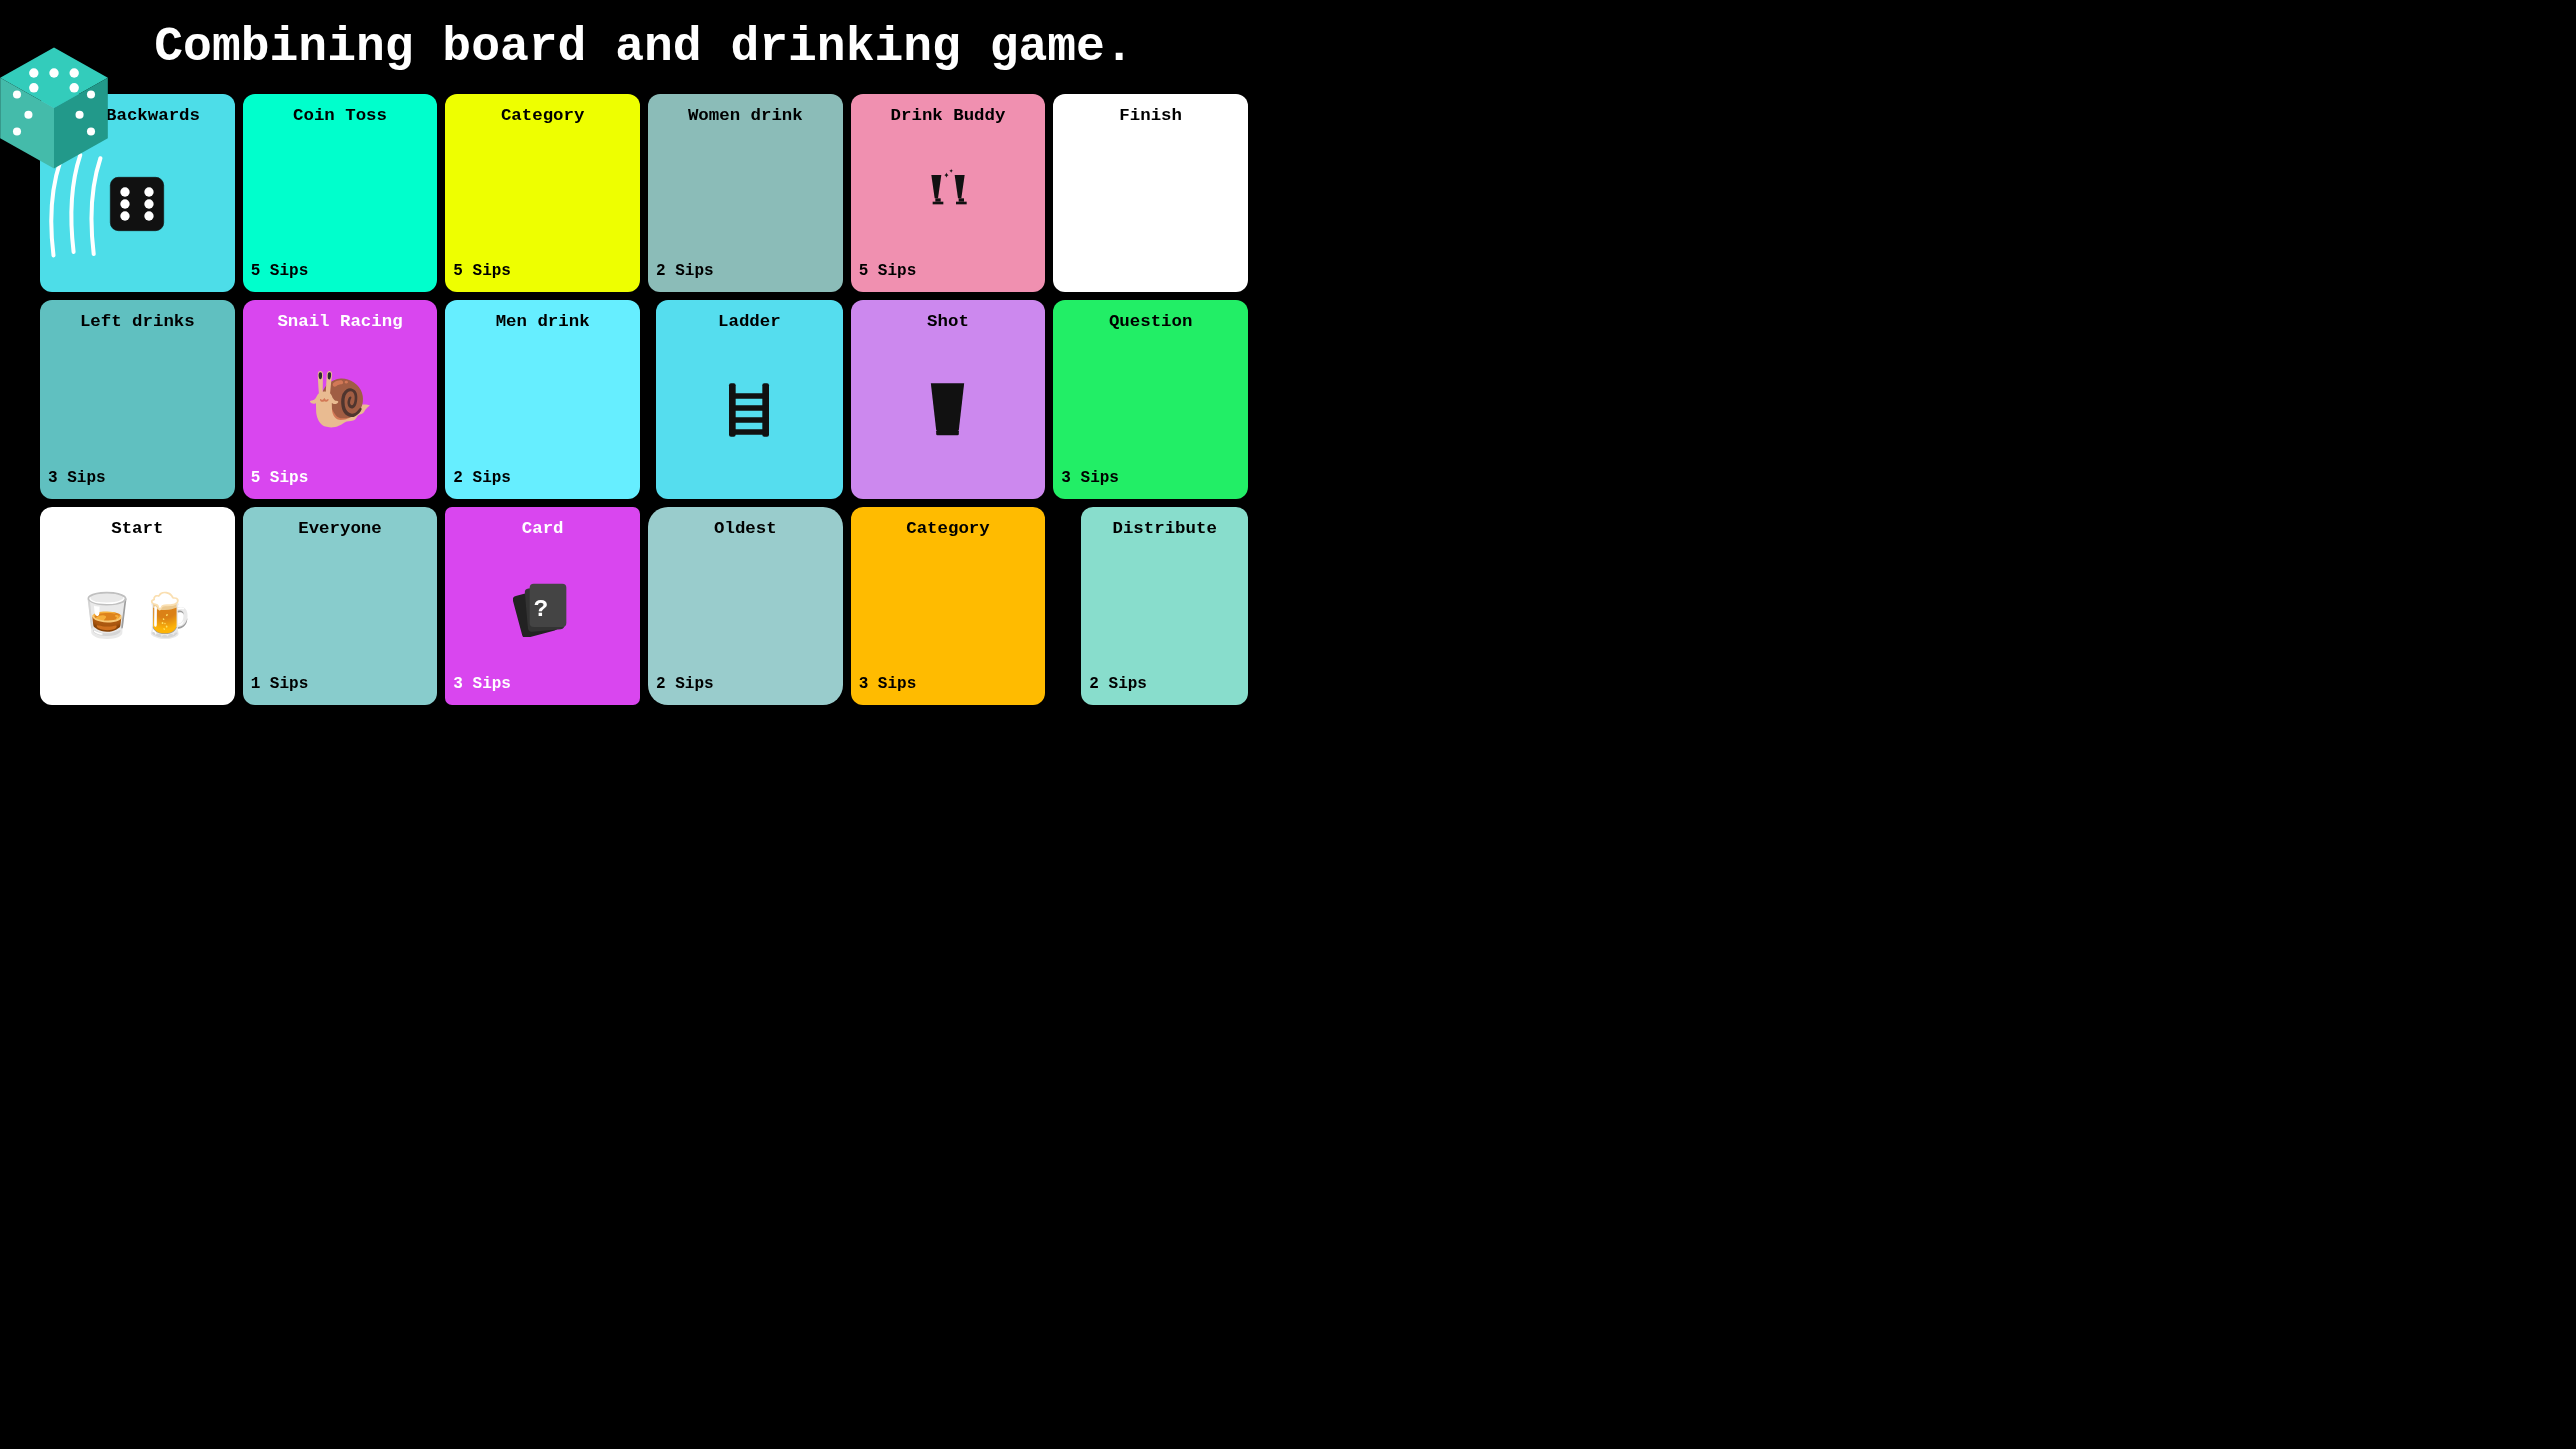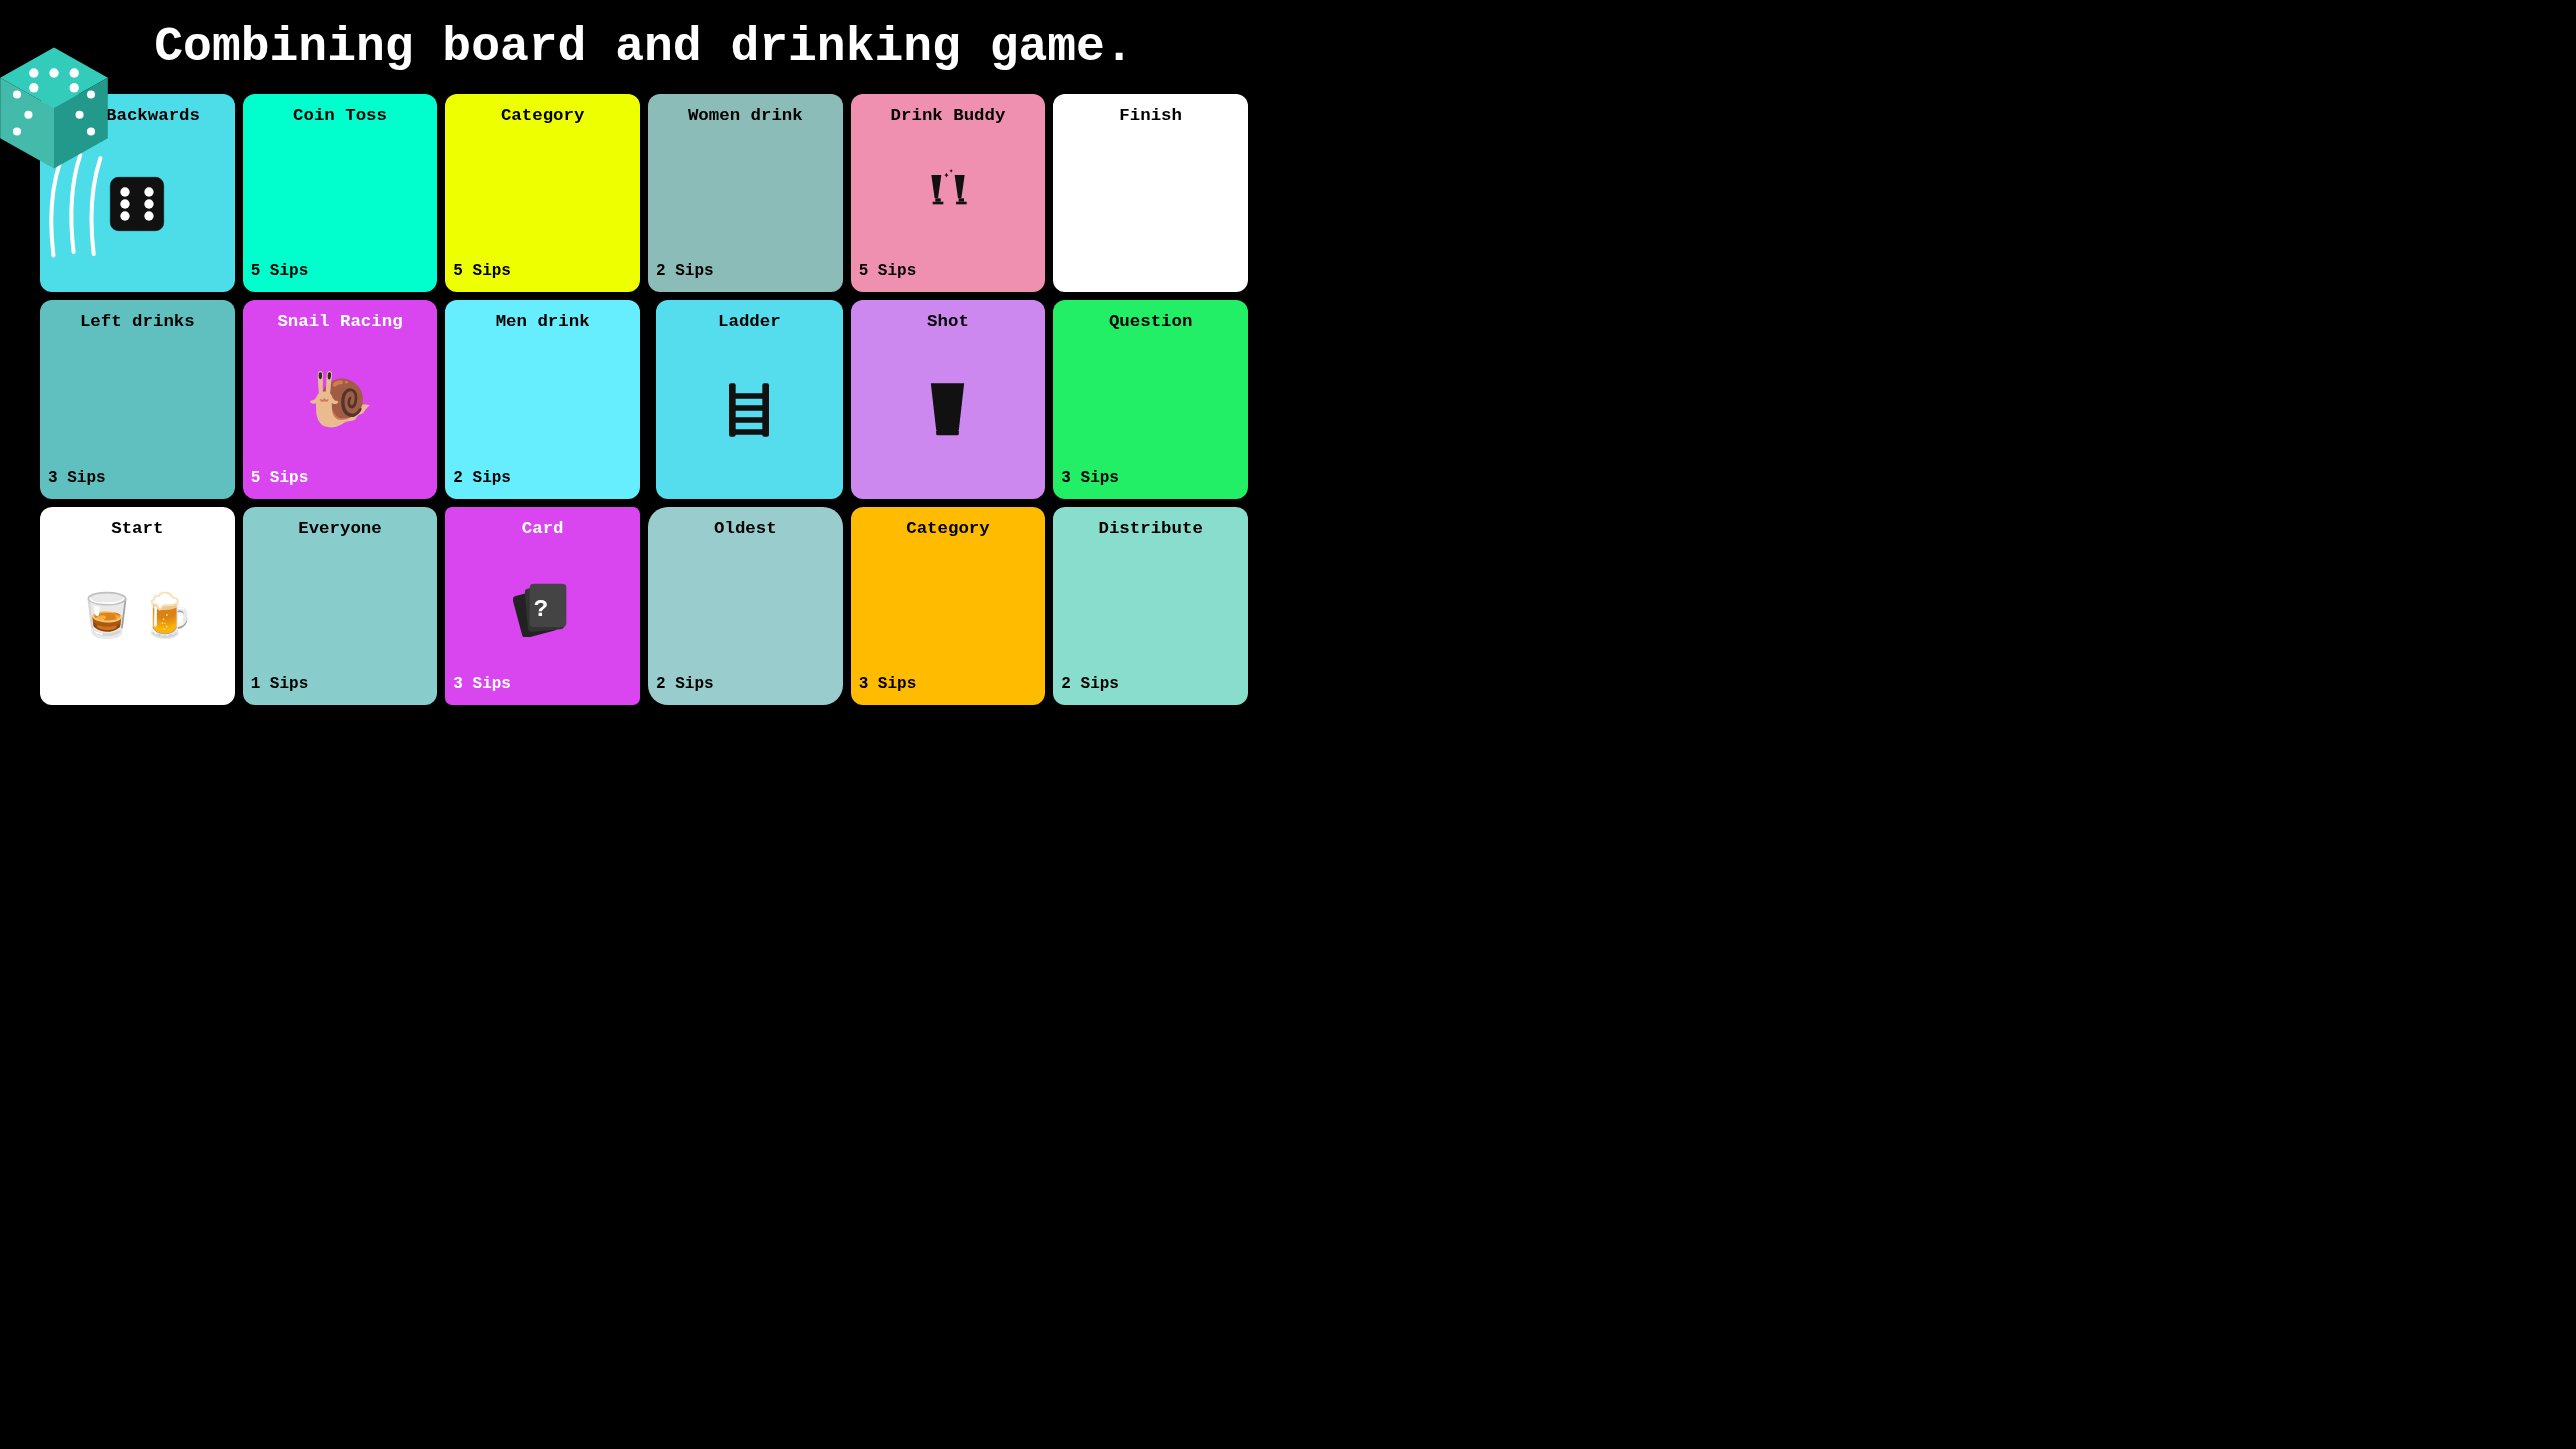--- a/index.html
+++ b/index.html
@@ -81,21 +81,21 @@
     .card-magenta { background: #d946ef; gap: 28px; }
     .card-light-cyan { background: #66EEFF; }
     .card-sky { background: #55DDEE; margin-left: 8px; }
     .card-purple { background: #CC88EE; }
     .card-green { background: #22EE66; }
     .card-start { background: #FFFFFF; }
     .card-everyone { background: #88CCCC; }
     .card-red { background: #d946ef; border-radius: 7px; }
     .card-oldest { background: #99CCCC; border-radius: 20px; }
     .card-gold { background: #FFBB00; }
-    .card-distribute { background: #88DDCC; }
+    .card-distribute { background: #88DDCC; margin-left: 28px; }
 
     
     .dice-3d-overlay {
       position: absolute;
       left: -20px;
       top: 34px;
       width: 148px;
       height: 148px;
       z-index: 100;
       pointer-events: none;

